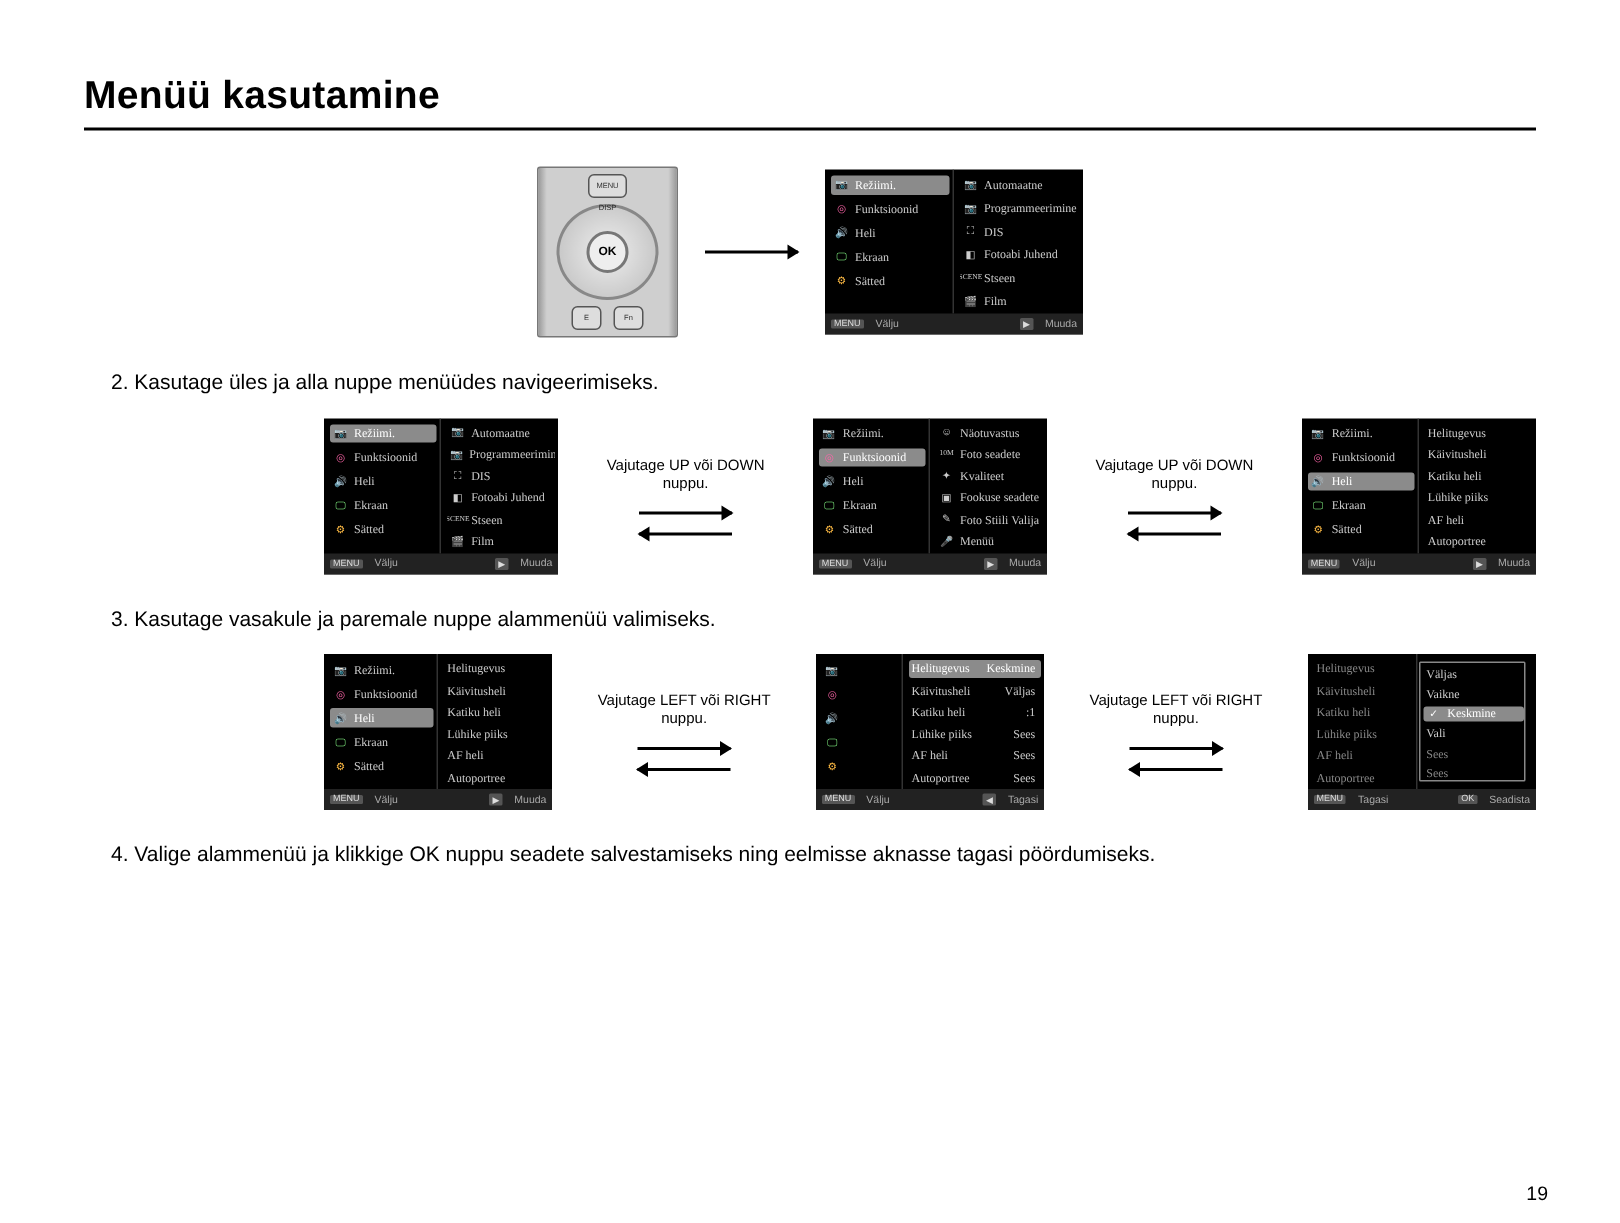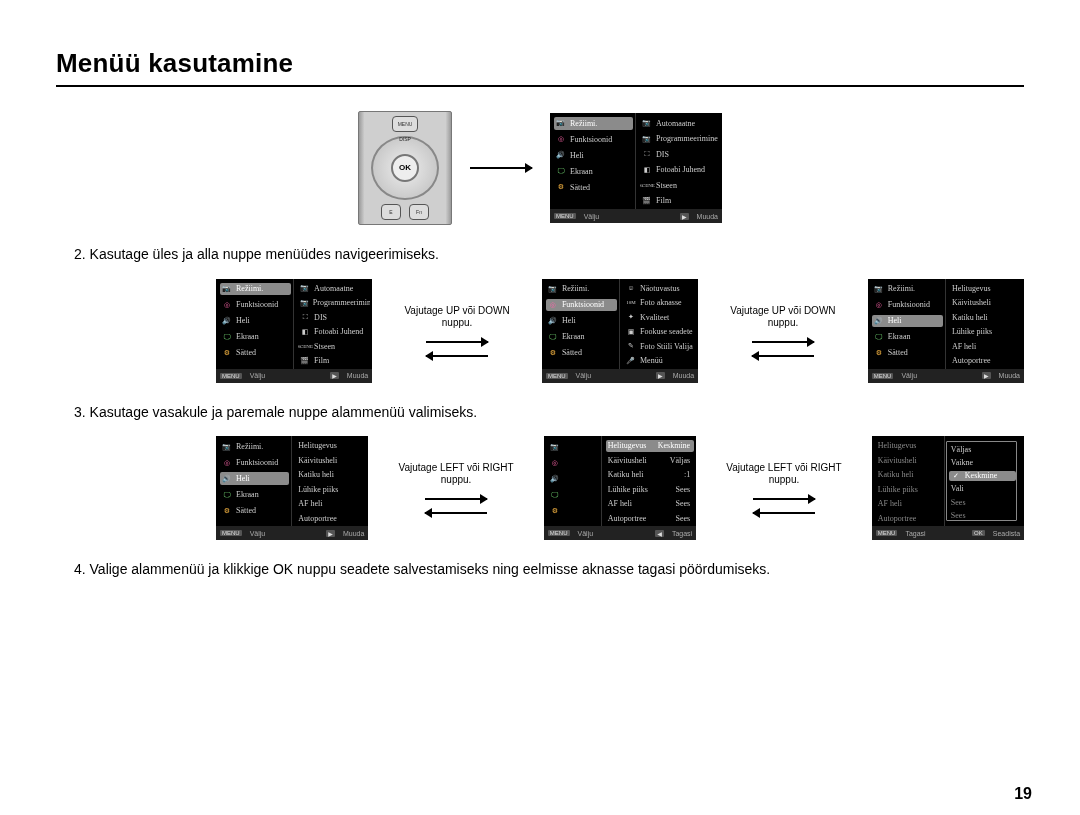--- a/index.html
+++ b/index.html
@@ -34,21 +34,21 @@
   .col.left { border-right: 1px solid #333; }
   .item { display: flex; align-items: center; gap: 4px; padding: 0 2px; height: 12.8px; white-space: nowrap; font-size: 8px; overflow: hidden; }
   .item .ico { width: 10px; height: 10px; display:flex; align-items:center; justify-content:center; font-size:7px; }
   .hl { background: #8b8b8b; color: #fff; border-radius: 2px; }
   .dim { color: #888; }
   .footer { position:absolute; bottom:0; left:0; right:0; height:14px; background:#222; display:flex; align-items:center; color:#aaa; font-size:7px; padding:0 4px; gap:8px; }
   .footer .tag { background:#555; color:#ddd; font-size:6px; padding:0 2px; border-radius:1px; }
   .pair { display:flex; justify-content:space-between; width:100%; padding-right:4px; }
   .boxed .col.right { outline: 1px solid #888; outline-offset: -2px; margin:4px 4px 4px 0; width:48%; border-radius:2px; }
 
-  .pagenum { position: absolute; bottom: 12px; right: 48px; font-size: 16px; font-weight: bold; }
+  .pagenum { position: absolute; bottom: 12px; right: 48px; font-size: 13px; font-weight: normal; }
 
   
   .ic-cam{color:#e4e4e4;} .ic-fx{color:#f6a;} .ic-snd{color:#7cf;} .ic-scr{color:#8f8;} .ic-set{color:#fb4;}
 </style>
 </head>
 <body>
 
 <div class="page">
   <div class="titlebar">
     <h1>Menüü kasutamine</h1>
@@ -222,21 +222,21 @@
               <span>Sätted</span>
             </div>
         </div>
         <div class="col right">
           <div class="item">
               <span class="ico">☺</span>
               <span>Näotuvastus</span>
             </div>
           <div class="item">
               <span class="ico" style="font-size:5px;">10M</span>
-              <span>Foto aknasse</span>
+              <span>Foto seadete</span>
             </div>
           <div class="item">
               <span class="ico">✦</span>
               <span>Kvaliteet</span>
             </div>
           <div class="item">
               <span class="ico">▣</span>
               <span>Fookuse seadete</span>
             </div>
           <div class="item">

